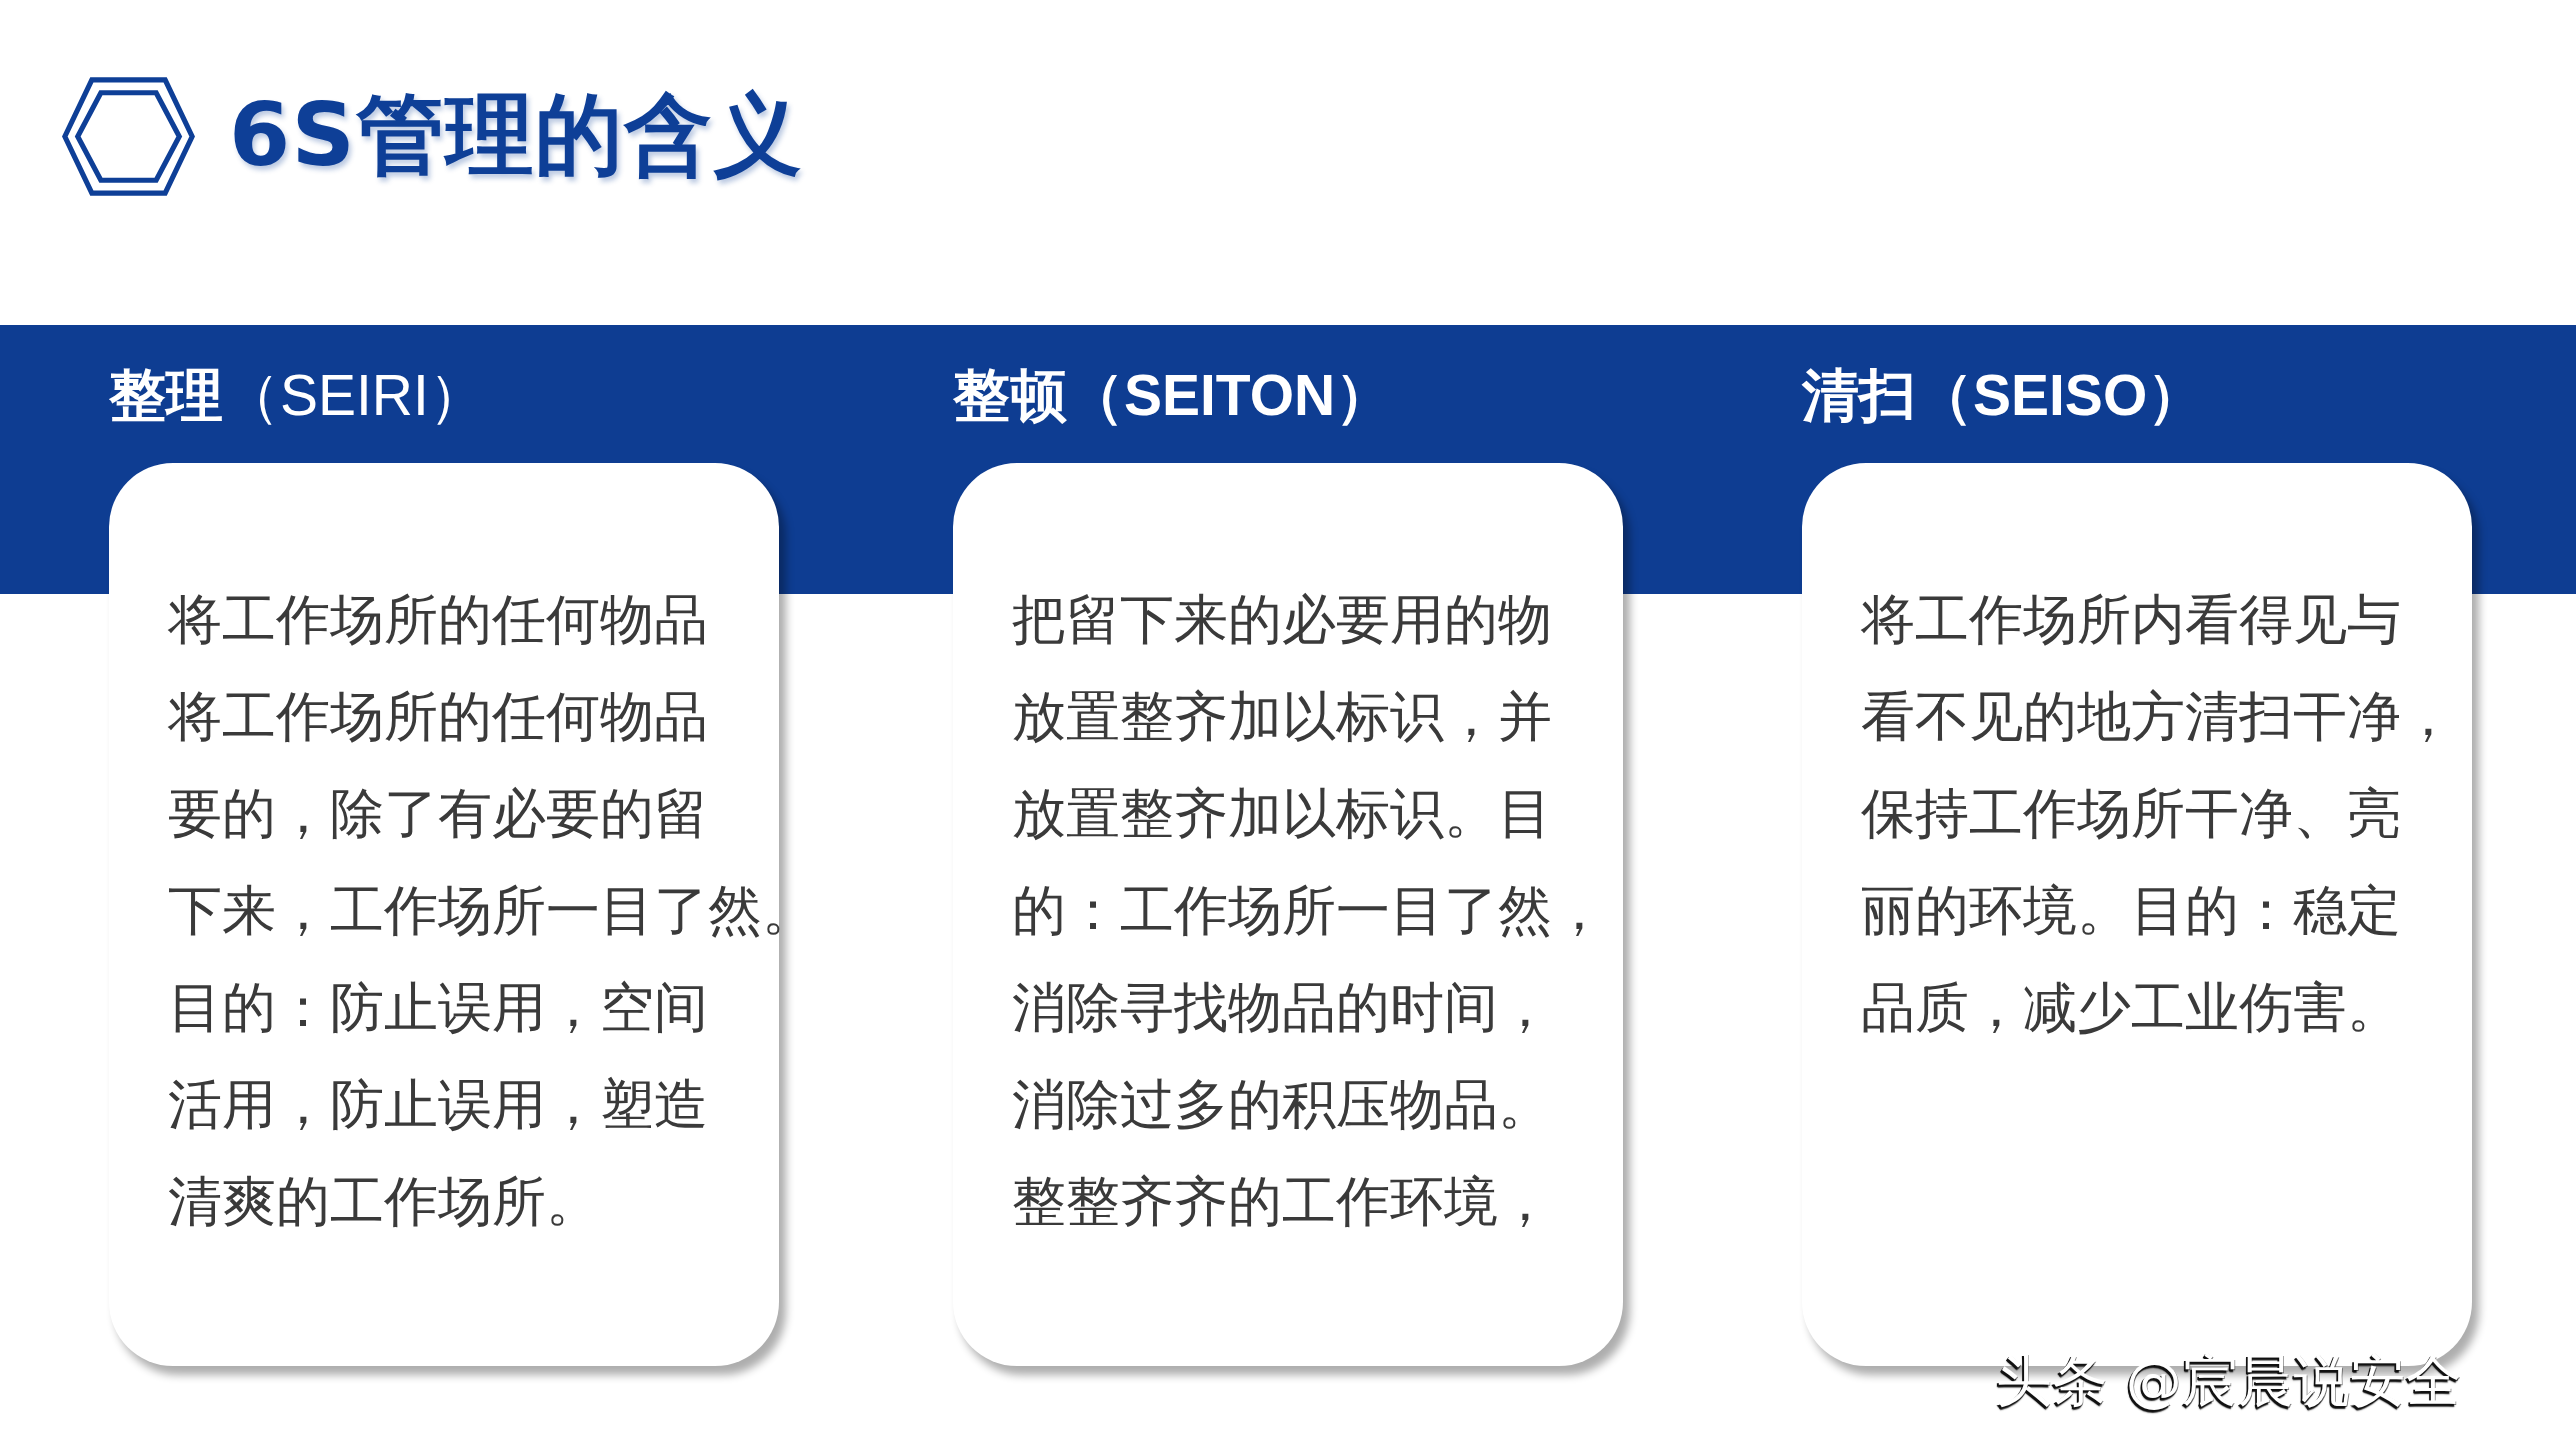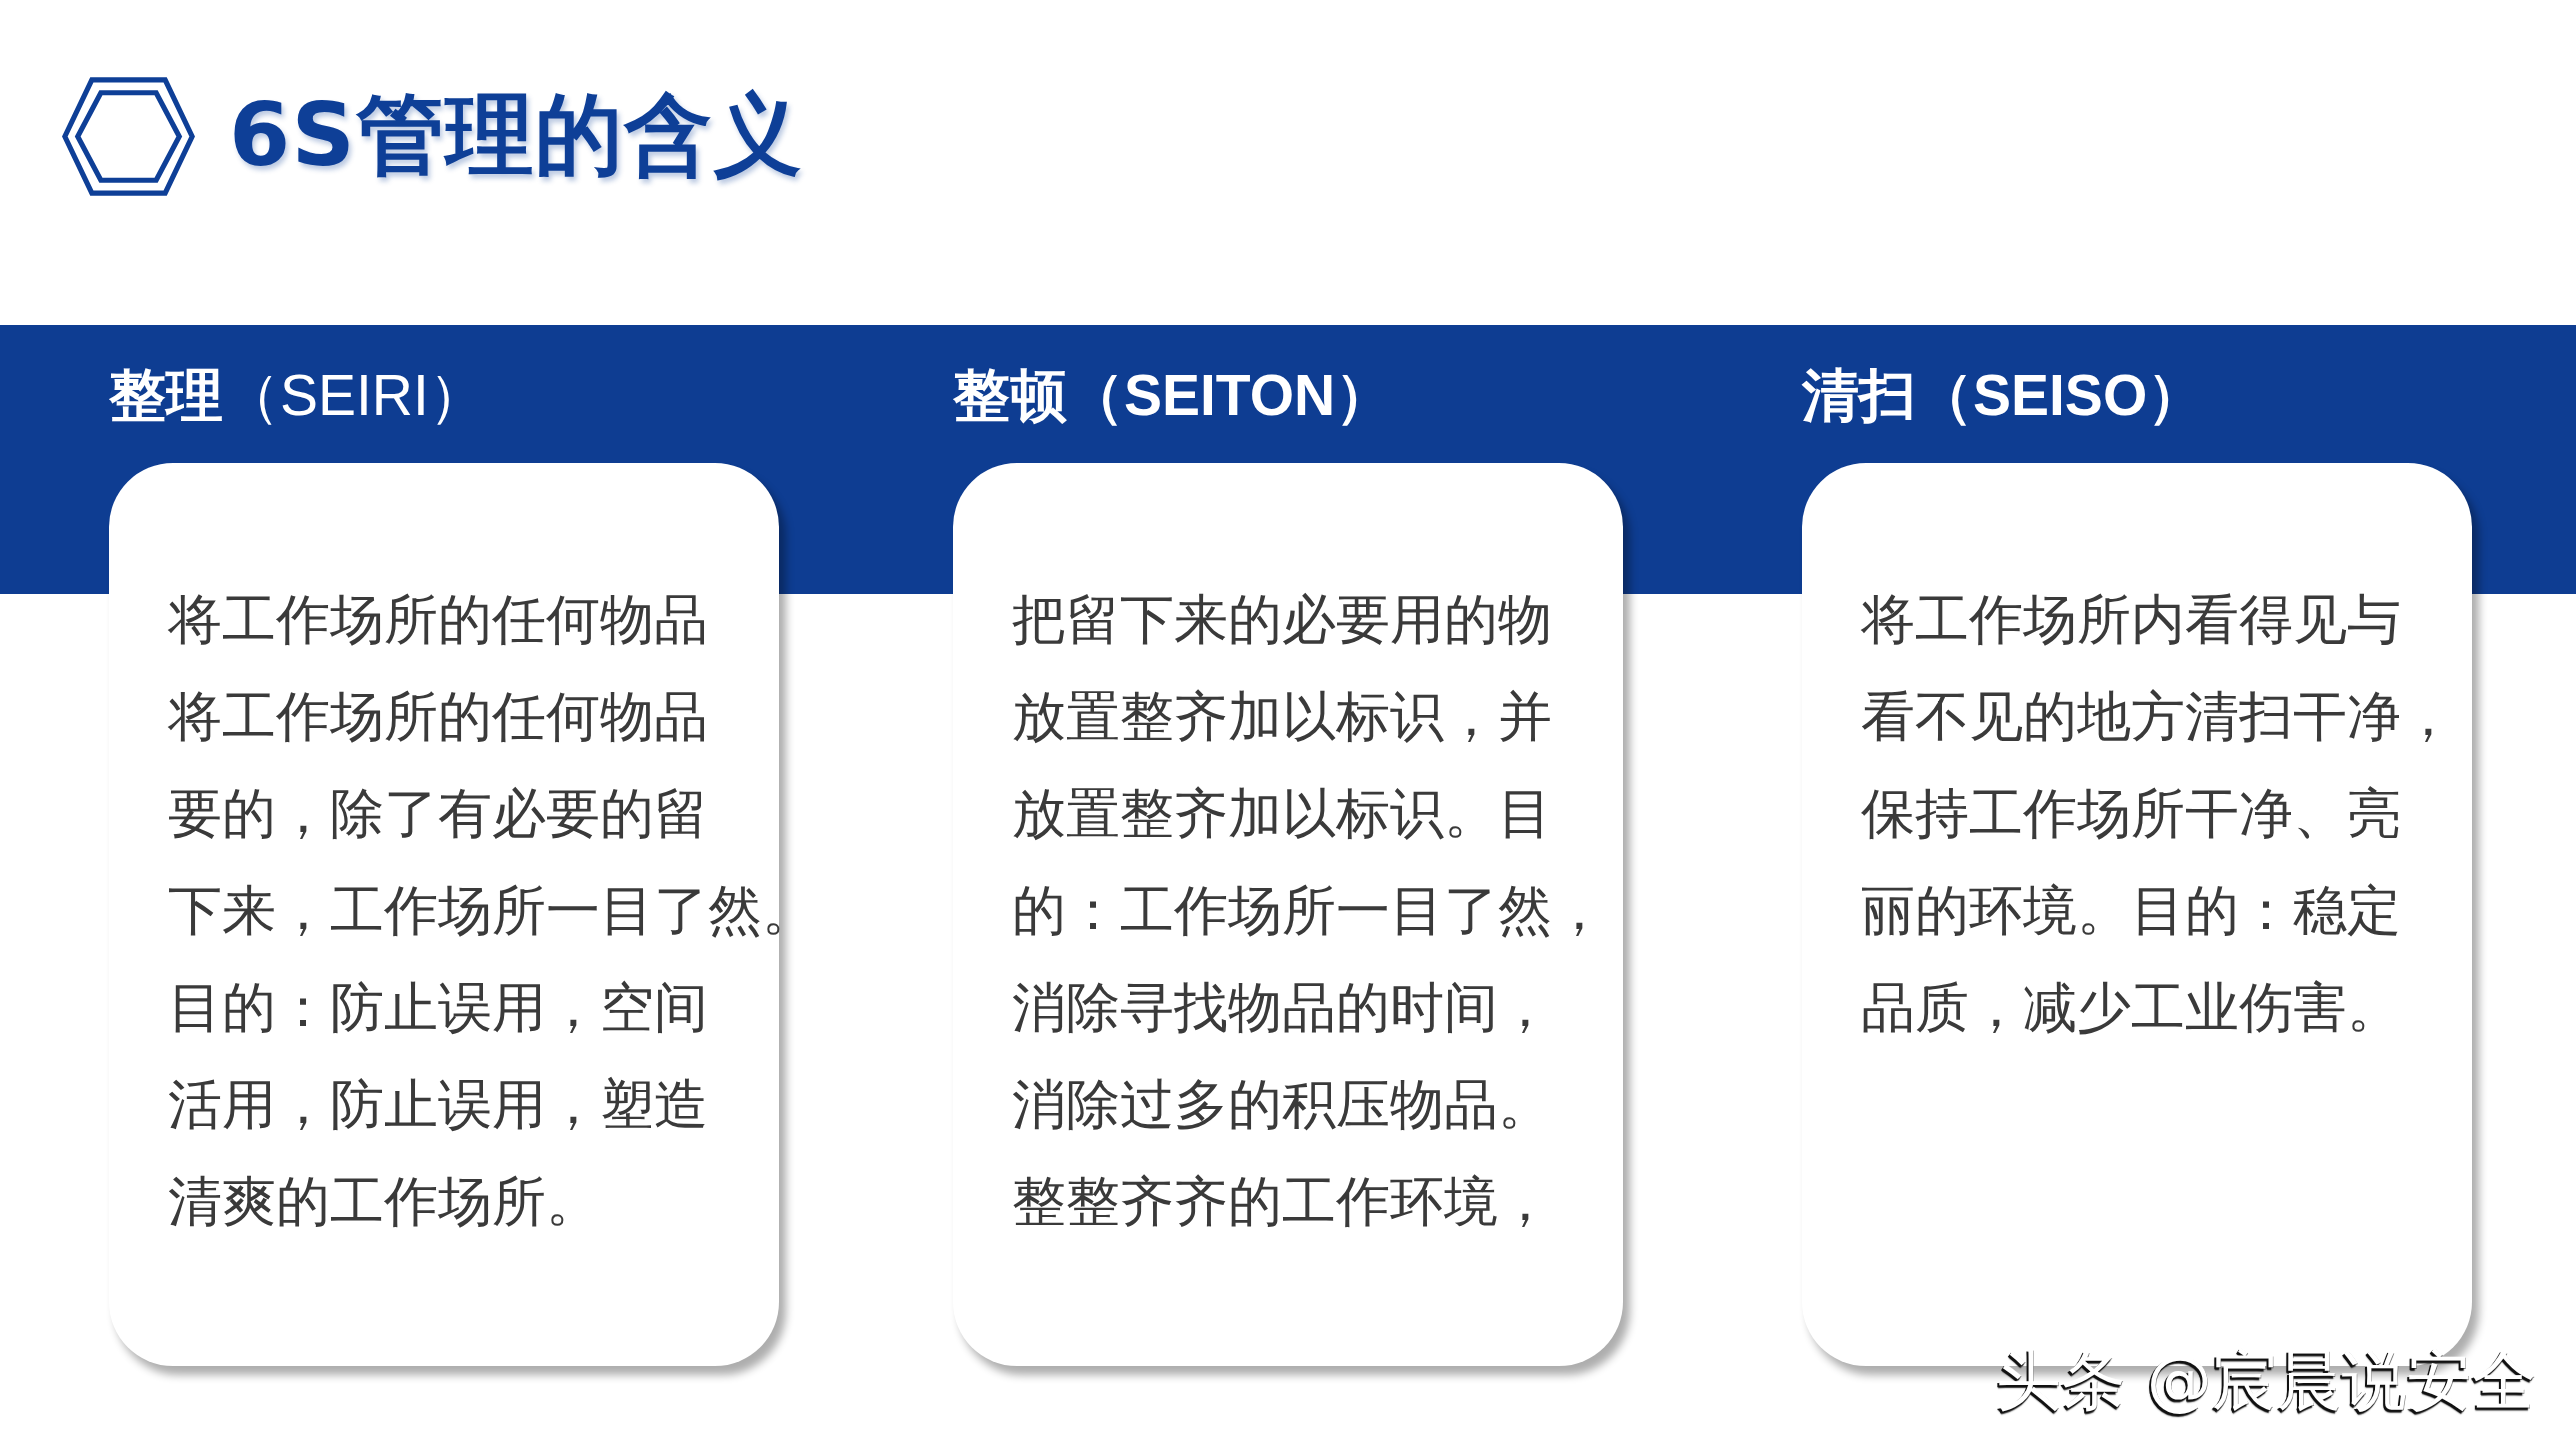--- a/index.html
+++ b/index.html
@@ -85,21 +85,21 @@
       display: block;
       white-space: nowrap;
       height: 97px;
     }
     
     .watermark {
       position: absolute;
       left: 1996px; top: 1339px;
       height: 75px;
       line-height: 75px;
-      font-size: 65px;
+      font-size: 56px;
       color: #ffffff;
       white-space: nowrap;
       text-shadow:
         -1.9px 1.9px 0 #111111,
         -1.3px 2.6px 1.3px rgba(0,0,0,0.85),
         0.6px 0.6px 0 rgba(0,0,0,0.5);
     }
   </style>
 </head>
 <body>

